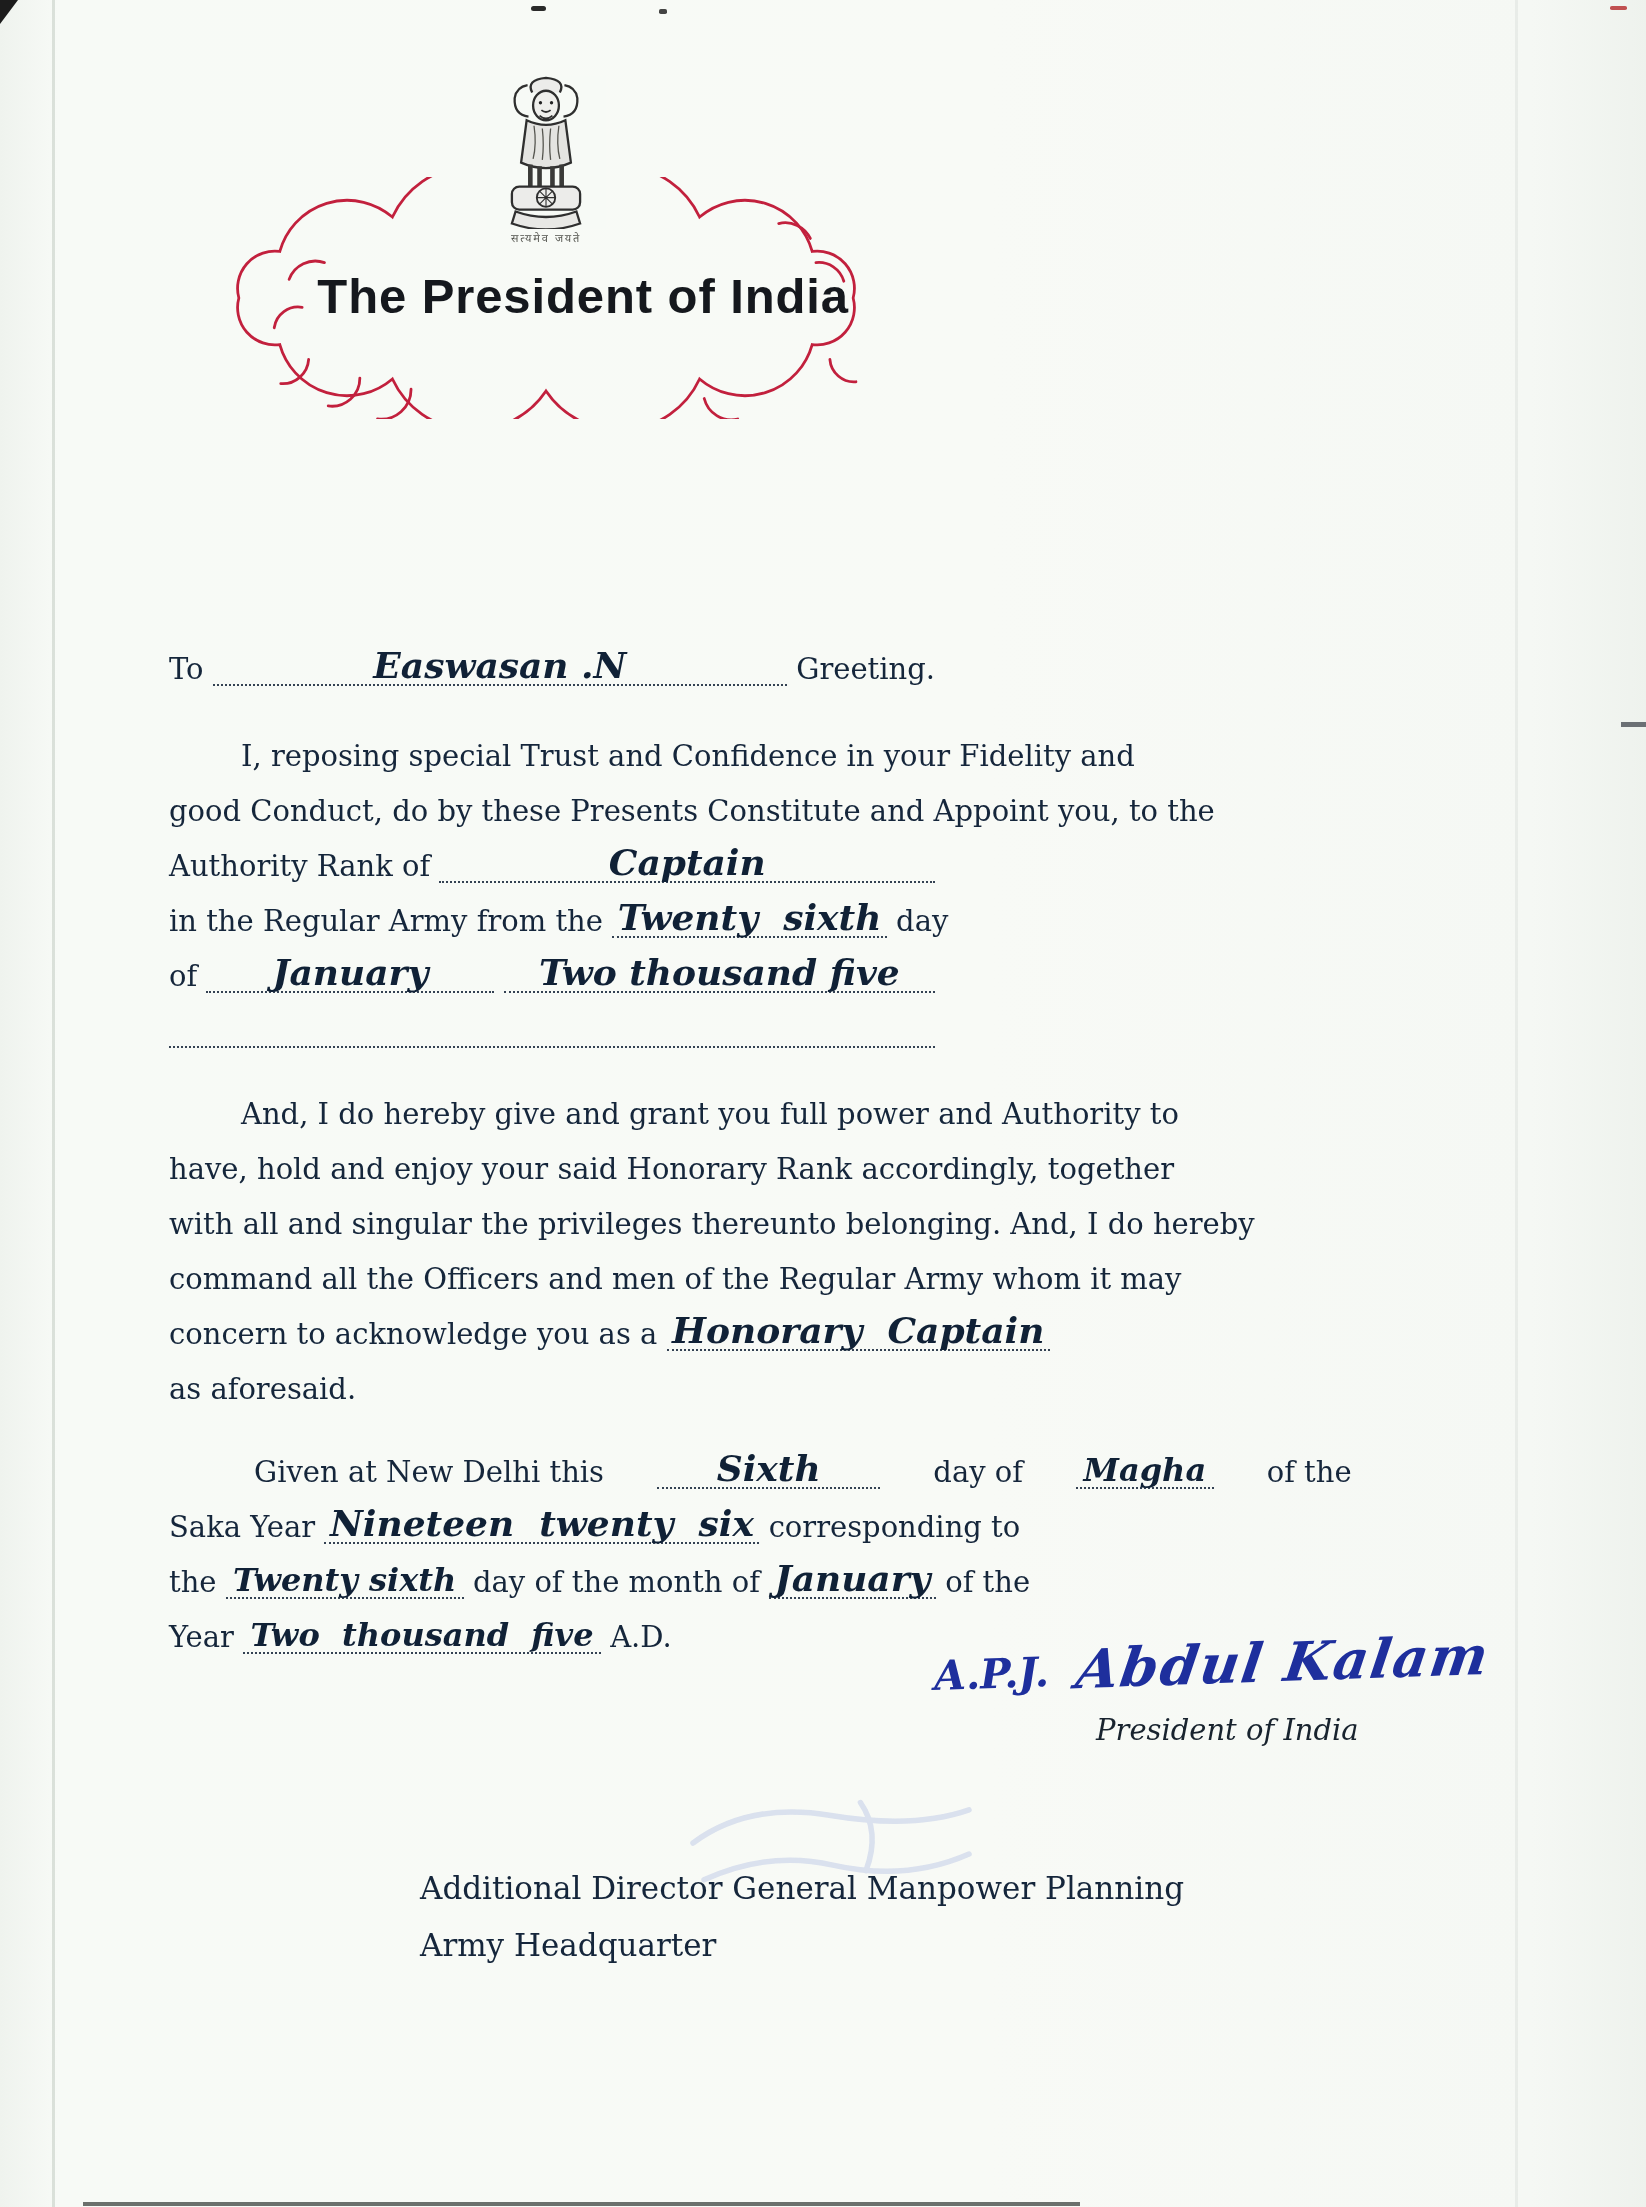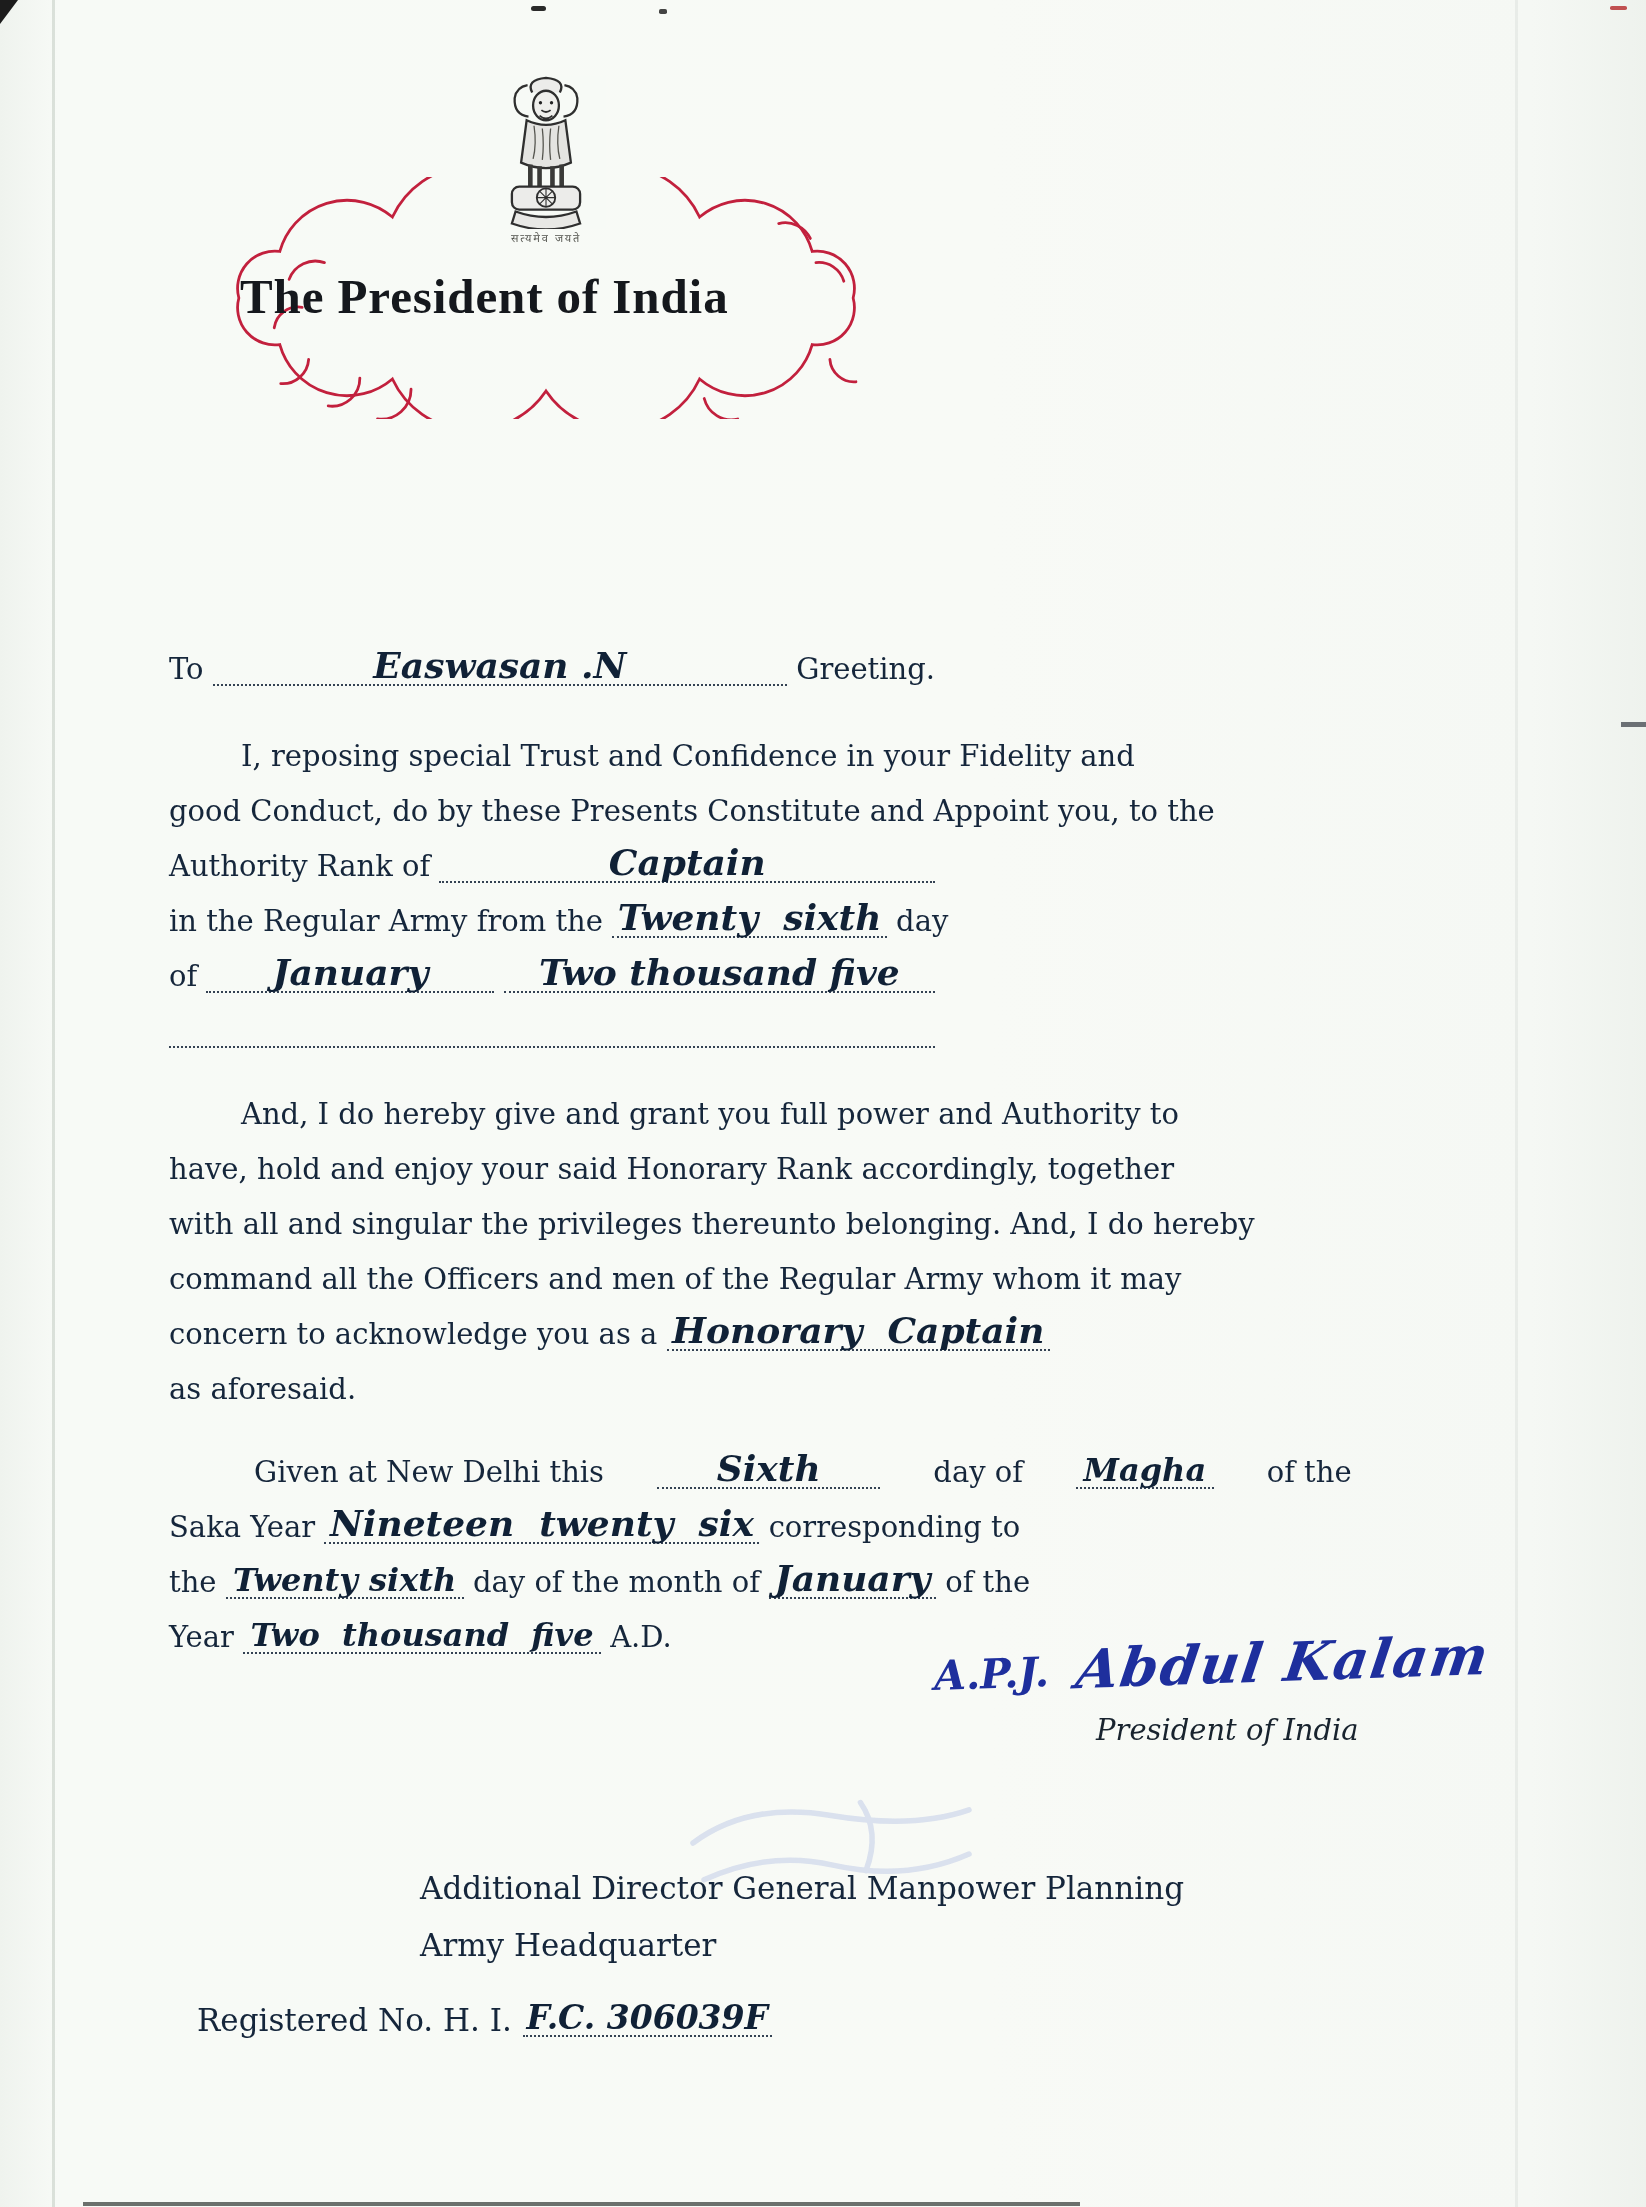--- a/index.html
+++ b/index.html
@@ -16,22 +16,22 @@
   .speck-2{position:absolute;left:659px;top:9.2px;width:8.3px;height:4.6px;background:#444;border-radius:1.8px;}
   .speck-red{position:absolute;left:1610px;top:5.5px;width:16.6px;height:4.6px;background:#c05050;border-radius:1.8px;}
   .edge-dash{position:absolute;left:1621px;top:722px;width:26px;height:4.6px;background:#4a4f55;opacity:.8;}
   .bottom-line{position:absolute;left:83px;top:2202px;width:997px;height:3.7px;background:#3c423e;opacity:.75;}
 
   .cloud{position:absolute;left:220px;top:177px;}
   .emblem{position:absolute;left:486px;top:76px;width:120px;text-align:center;}
   .emblem .motto{font-size:11px;color:#35352f;opacity:.85;letter-spacing:1.8px;margin-top:-1.8px;}
 
   .title{
-    position:absolute;left:240px;top:268px;width:609px;text-align:left;
-    font-family:Liberation Serif, serif;font-weight:bold;font-size:49px;color:#15181d;
+    position:absolute;left:240px;top:268px;width:609px;text-align:right;
+    font-family:Liberation Sans, sans-serif;font-weight:bold;font-size:49px;color:#15181d;
     letter-spacing:0.9px;
   }
 
   .doc{position:absolute;left:169px;top:635px;width:766px;color:#15263b;}
   .line{display:flex;align-items:flex-end;height:55px;padding-bottom:3.7px;box-sizing:border-box;white-space:nowrap;}
   .line>*+*{margin-left:9.2px;}
   .pt{font-size:29px;line-height:1.1;}
   .wr{font-style:italic;font-weight:bold;font-size:36px;line-height:1.0;white-space:pre;color:#102136;}
   .wr-sm{font-size:32px;}
   .fill{flex:1 1 auto;text-align:center;border-bottom:2.8px dotted rgba(18,33,54,.85);padding:0 5.5px 0.9px 5.5px;}
@@ -199,19 +199,15 @@
       <path d="M42,102 q70,-32 140,-16 q80,18 148,-12"></path>
       <path d="M212,18 q22,32 6,74"></path>
     </g>
   </svg>
 
   <div class="office">
     <div class="pt">Additional Director General Manpower Planning</div>
     <div class="pt">Army Headquarter</div>
   </div>
 
-  <div class="reg">
-    <span class="pt">Registered No. H. I.</span>
-    <span class="wr">F.C. 306039F</span>
-  </div>
 
 </div>
 
 
 </body></html>

